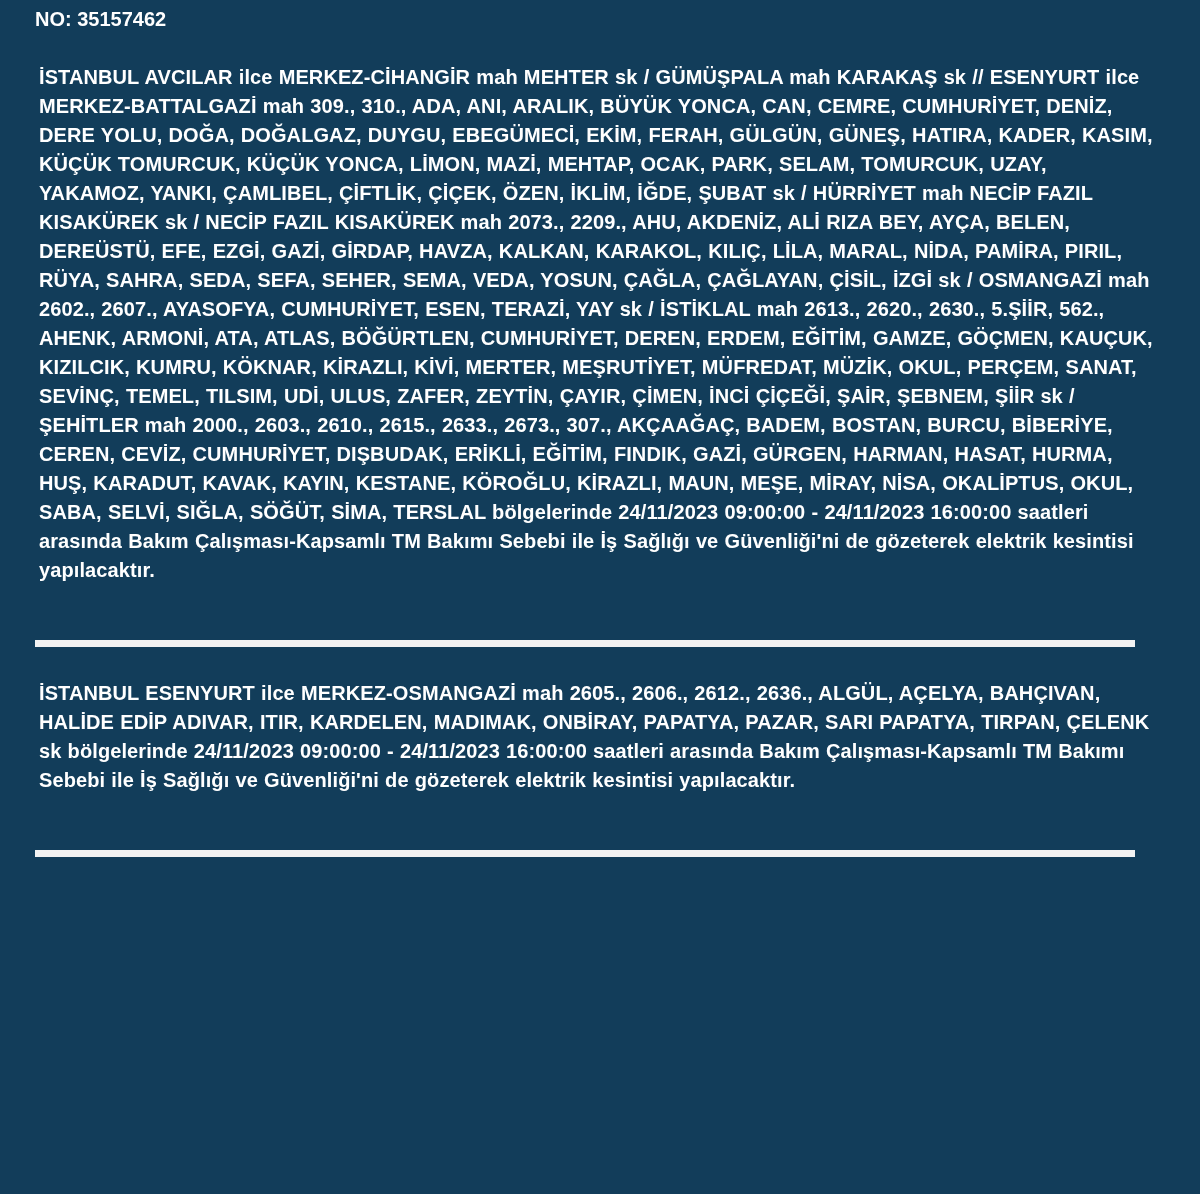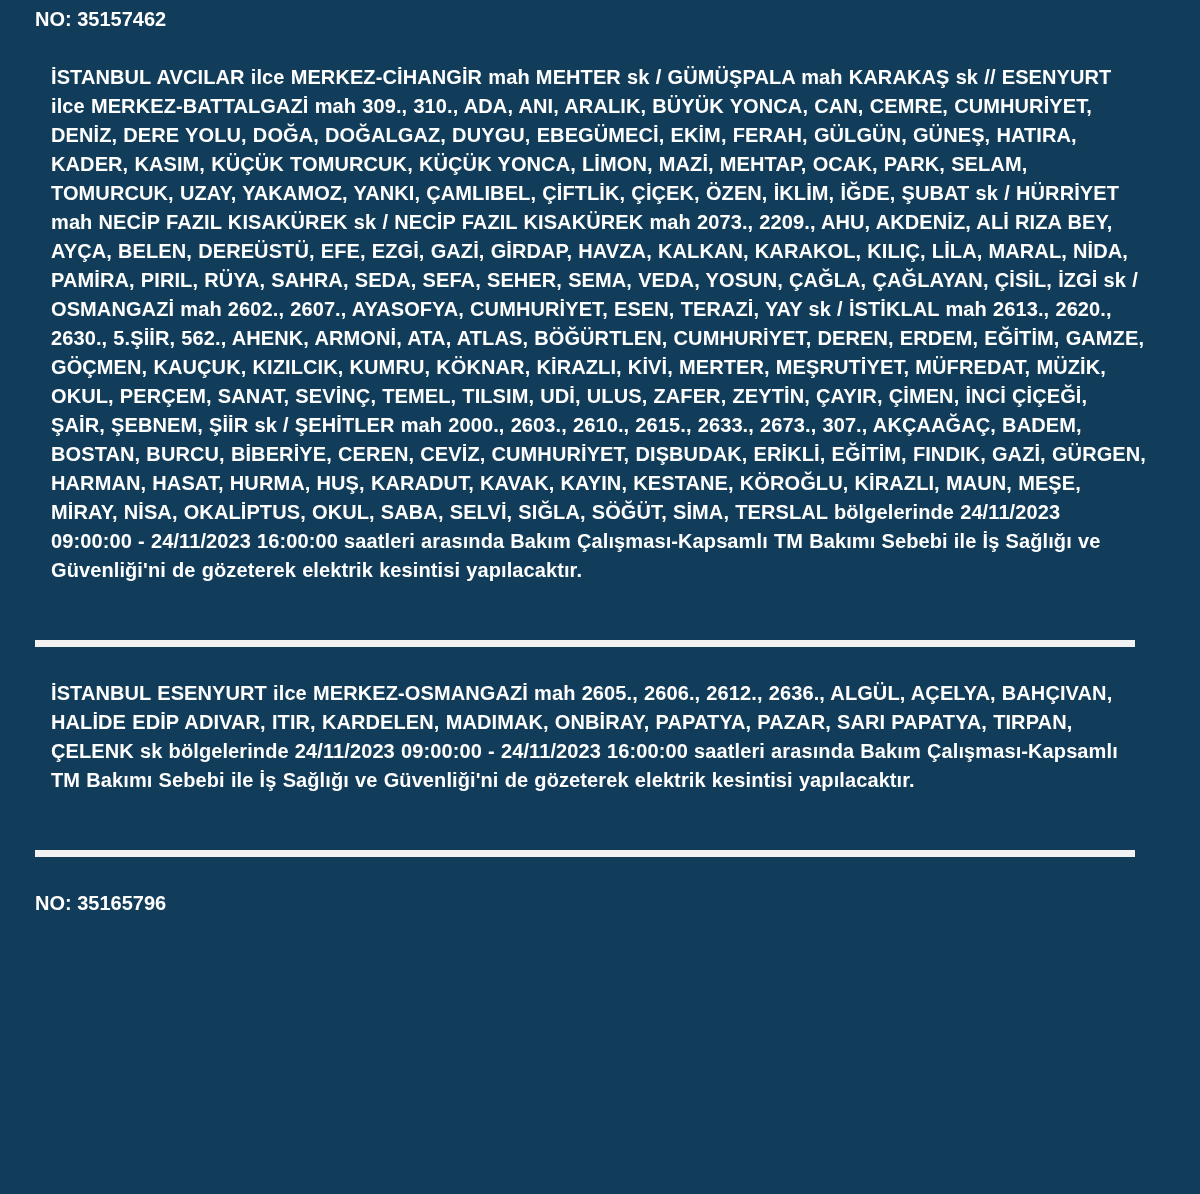--- a/index.html
+++ b/index.html
@@ -23,21 +23,21 @@
     padding:5px 38px 0 35px;
     width:1200px;
   }
   .notice-number{
     margin:0 0 29px 0;
     font-size:20px;
     line-height:29px;
     white-space:nowrap;
   }
   .notice-body{
-    margin:16px;
+    margin:4px;
     font-size:20px;
     line-height:29px;
     letter-spacing:0.1px;
     word-spacing:0.5px;
     text-align:left;
   }
   .divider{
     border:none;
     height:7px;
     width:1100px;
@@ -58,16 +58,15 @@
 
   <hr class="divider">
 
   <section>
     <p class="notice-body">İSTANBUL ESENYURT ilce MERKEZ-OSMANGAZİ mah 2605., 2606., 2612., 2636., ALGÜL, AÇELYA, BAHÇIVAN, HALİDE EDİP ADIVAR, ITIR, KARDELEN, MADIMAK, ONBİRAY, PAPATYA, PAZAR, SARI PAPATYA, TIRPAN, ÇELENK sk bölgelerinde 24/11/2023 09:00:00 - 24/11/2023 16:00:00 saatleri arasında Bakım Çalışması-Kapsamlı TM Bakımı Sebebi ile İş Sağlığı ve Güvenliği'ni de gözeterek elektrik kesintisi yapılacaktır.</p>
   </section>
 
   <hr class="divider">
 
   <section>
-    <p class="notice-number">NO: 35165796</p>
   </section>
 
 </main>
 
 </body></html>

